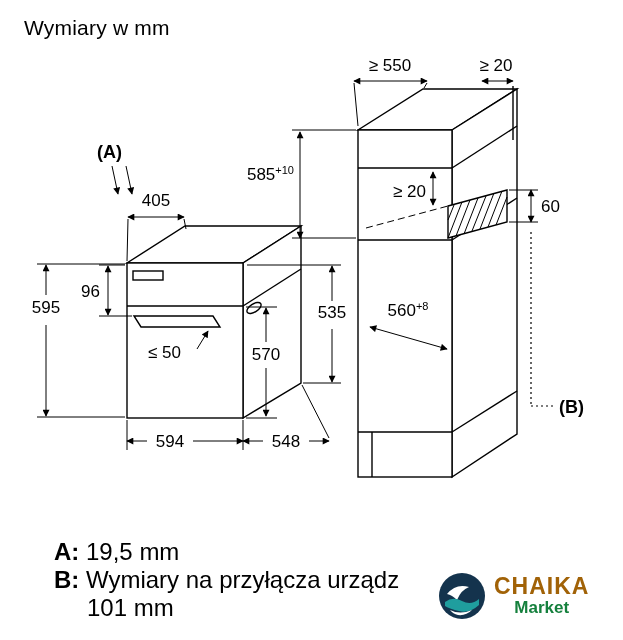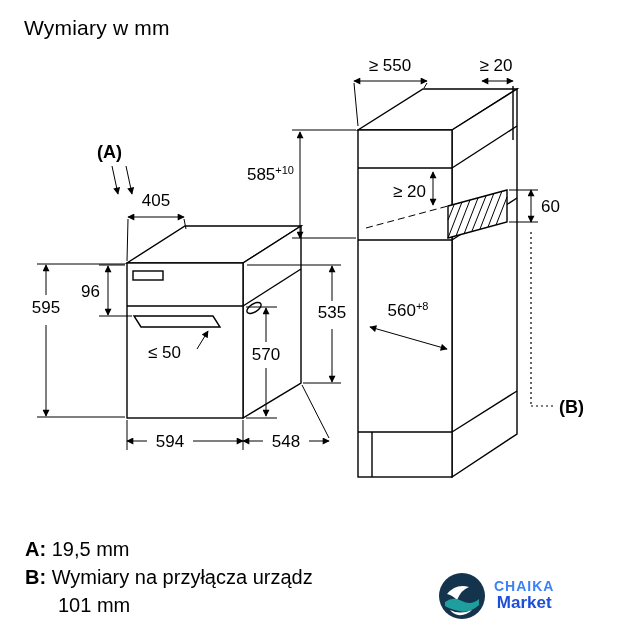--- a/index.html
+++ b/index.html
@@ -9,30 +9,30 @@
   svg{position:absolute;left:0;top:0;}
   .fc{fill:#ffffff;stroke:#000;stroke-width:1.4;}
   .ln{fill:none;stroke:#000;stroke-width:1.4;}
   .dim{fill:none;stroke:#000;stroke-width:1;}
   .ext{fill:none;stroke:#000;stroke-width:1;}
   .dsh{fill:none;stroke:#000;stroke-width:1;stroke-dasharray:7 4;}
   .dot{fill:none;stroke:#000;stroke-width:1.2;stroke-dasharray:2 3;}
   .hl{stroke:#000;stroke-width:1;}
   text.dt{font-family:"Liberation Sans",sans-serif;font-size:17px;fill:#000;}
   text.co{font-family:"Liberation Sans",sans-serif;font-size:18px;font-weight:700;fill:#000;}
-  .note{position:absolute;font-size:20px;white-space:nowrap;}
+  .note{position:absolute;font-size:24px;white-space:nowrap;margin-left:29px;}
   .note b{font-weight:700;}
   #note-a{left:25px;top:538px;}
   #note-b{left:25px;top:566px;}
   #note-b2{left:58px;top:594px;}
   #logo{position:absolute;left:436px;top:570px;display:flex;align-items:center;gap:8px;
         background:#fff;padding:2px 6px 2px 2px;}
   #logo .txt{display:flex;flex-direction:column;align-items:center;line-height:1.1;}
-  #logo .t1{font-size:14px;font-weight:700;letter-spacing:1px;color:#3b82f6;}
-  #logo .t2{font-size:17px;font-weight:700;color:#1d4ed8;}
+  #logo .t1{font-size:23px;font-weight:700;letter-spacing:1px;color:#a16207;}
+  #logo .t2{font-size:17px;font-weight:700;color:#15803d;}
 </style>
 </head>
 <body>
 
 <div id="page">
 
   <div id="title">Wymiary w mm</div>
 
   <svg width="623" height="640" viewBox="0 0 623 640">
     <defs>

